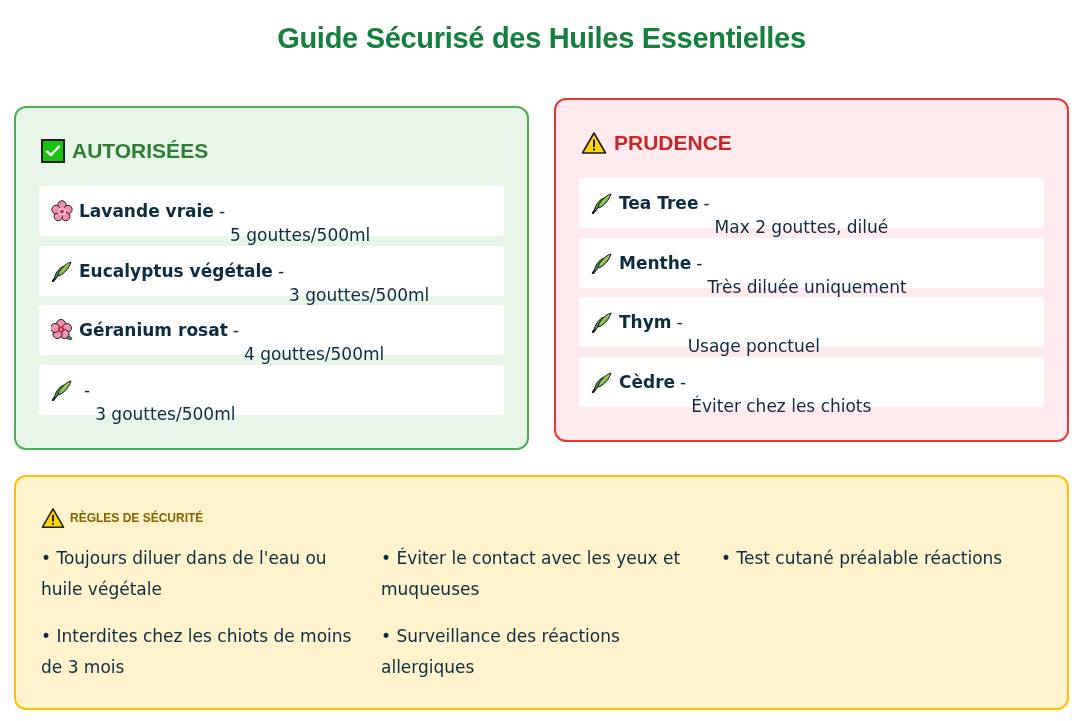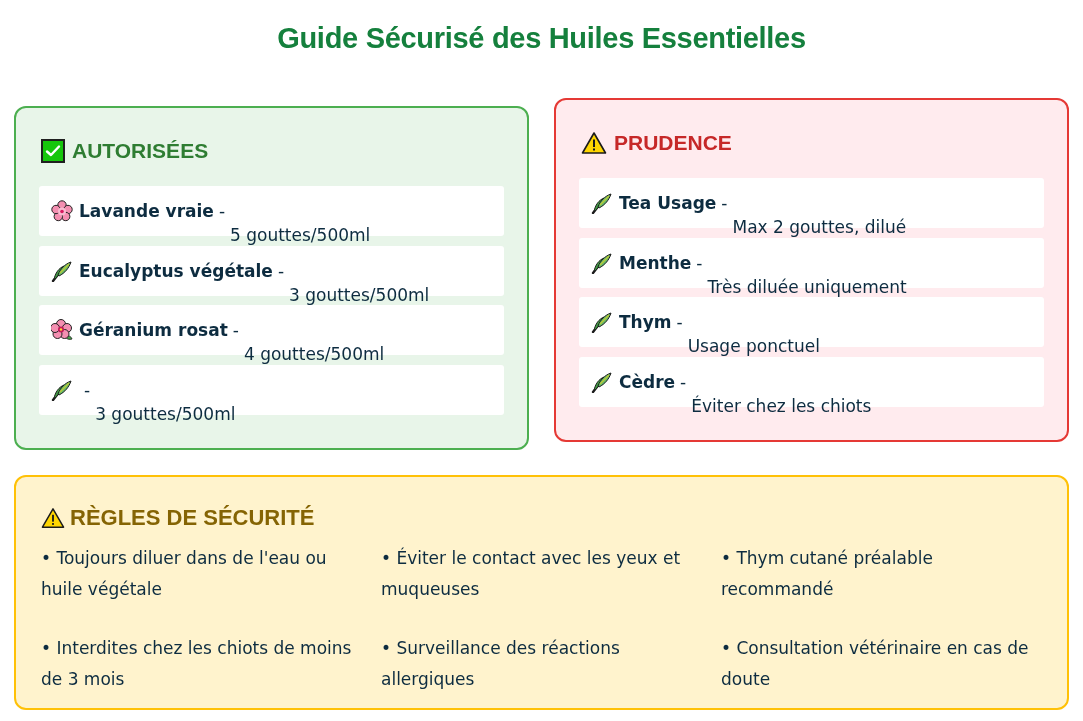--- a/index.html
+++ b/index.html
@@ -41,25 +41,25 @@
   }
   .item .ico { width: 24px; height: 24px; margin-right: 5px; display: inline-flex; align-items: center; justify-content: center; }
   .item .name { font-weight: bold; color: #0d2c40; }
   .item .sep { margin: 0 5px; color: #0d2c40; }
   .item .desc { color: #0d2c40; margin-top: 48px; }
   .card.rules {
     left: 14px; top: 475px; width: 1055px; height: 235px;
     background: #fff3cd; border-color: #ffc107;
   }
   .rules .card-head {
-    left: 25px; top: 26px; font-size: 22px; color: #856404; gap: 5px;
+    left: 25px; top: 26px; font-size: 12px; color: #856404; gap: 5px;
   }
   .rules-grid {
     position: absolute; left: 25px; top: 66px; width: 1020px;
-    display: grid; grid-template-columns: 340px 340px 340px; row-gap: 28px;
+    display: grid; grid-template-columns: 340px 340px 340px; row-gap: 16px;
   }
   .rule { font-size: 17px; line-height: 31px; color: #0d2c40; padding-right: 14px; }
 </style>
 </head>
 <body>
 
 <div class="page">
   <h1 class="title">Guide Sécurisé des Huiles Essentielles</h1>
 
   <section class="card allowed">
@@ -151,21 +151,21 @@
     <div class="items">
       <div class="item">
         <span class="ico">
           <svg width="22" height="22" viewBox="0 0 22 22">
               <path d="M2 21 L9 12" stroke="#1b1b1b" stroke-width="2.4" stroke-linecap="round"></path>
               <path d="M3 20 C4 13 8 8 13 6 C10 10 9 14 4 19 Z" fill="#43a047" stroke="#1b1b1b" stroke-width="1"></path>
               <path d="M7 15 C9 9 14 4 20 2 C18 8 14 13 8 16 Z" fill="#66bb6a" stroke="#1b1b1b" stroke-width="1"></path>
               <path d="M9 13 L18 4" stroke="#c0ca33" stroke-width="1.2"></path>
             </svg>
         </span>
-        <span class="name">Tea Usage</span>
+        <span class="name">Tea Tree</span>
         <span class="sep">-</span>
         <span class="desc">Max 2 gouttes, dilué</span>
       </div>
       <div class="item">
         <span class="ico">
           <svg width="22" height="22" viewBox="0 0 22 22">
               <path d="M2 21 L9 12" stroke="#1b1b1b" stroke-width="2.4" stroke-linecap="round"></path>
               <path d="M3 20 C4 13 8 8 13 6 C10 10 9 14 4 19 Z" fill="#43a047" stroke="#1b1b1b" stroke-width="1"></path>
               <path d="M7 15 C9 9 14 4 20 2 C18 8 14 13 8 16 Z" fill="#66bb6a" stroke="#1b1b1b" stroke-width="1"></path>
               <path d="M9 13 L18 4" stroke="#c0ca33" stroke-width="1.2"></path>
@@ -211,19 +211,18 @@
             <path d="M13 2 L24.5 22 L1.5 22 Z" fill="#ffd600" stroke="#1b1b1b" stroke-width="1.6" stroke-linejoin="round"></path>
             <rect x="12" y="8.5" width="2" height="7.5" fill="#1b1b1b"></rect>
             <rect x="12" y="17.5" width="2" height="2" fill="#1b1b1b"></rect>
           </svg>
       </span>
       <span>RÈGLES DE SÉCURITÉ</span>
     </div>
     <div class="rules-grid">
       <div class="rule">• Toujours diluer dans de l'eau ou huile végétale</div>
       <div class="rule">• Éviter le contact avec les yeux et muqueuses</div>
-      <div class="rule">• Thym cutané préalable recommandé</div>
+      <div class="rule">• Test cutané préalable réactions</div>
       <div class="rule">• Interdites chez les chiots de moins de 3 mois</div>
       <div class="rule">• Surveillance des réactions allergiques</div>
-      <div class="rule">• Consultation vétérinaire en cas de doute</div>
     </div>
   </section>
 </div>
 
 </body></html>

